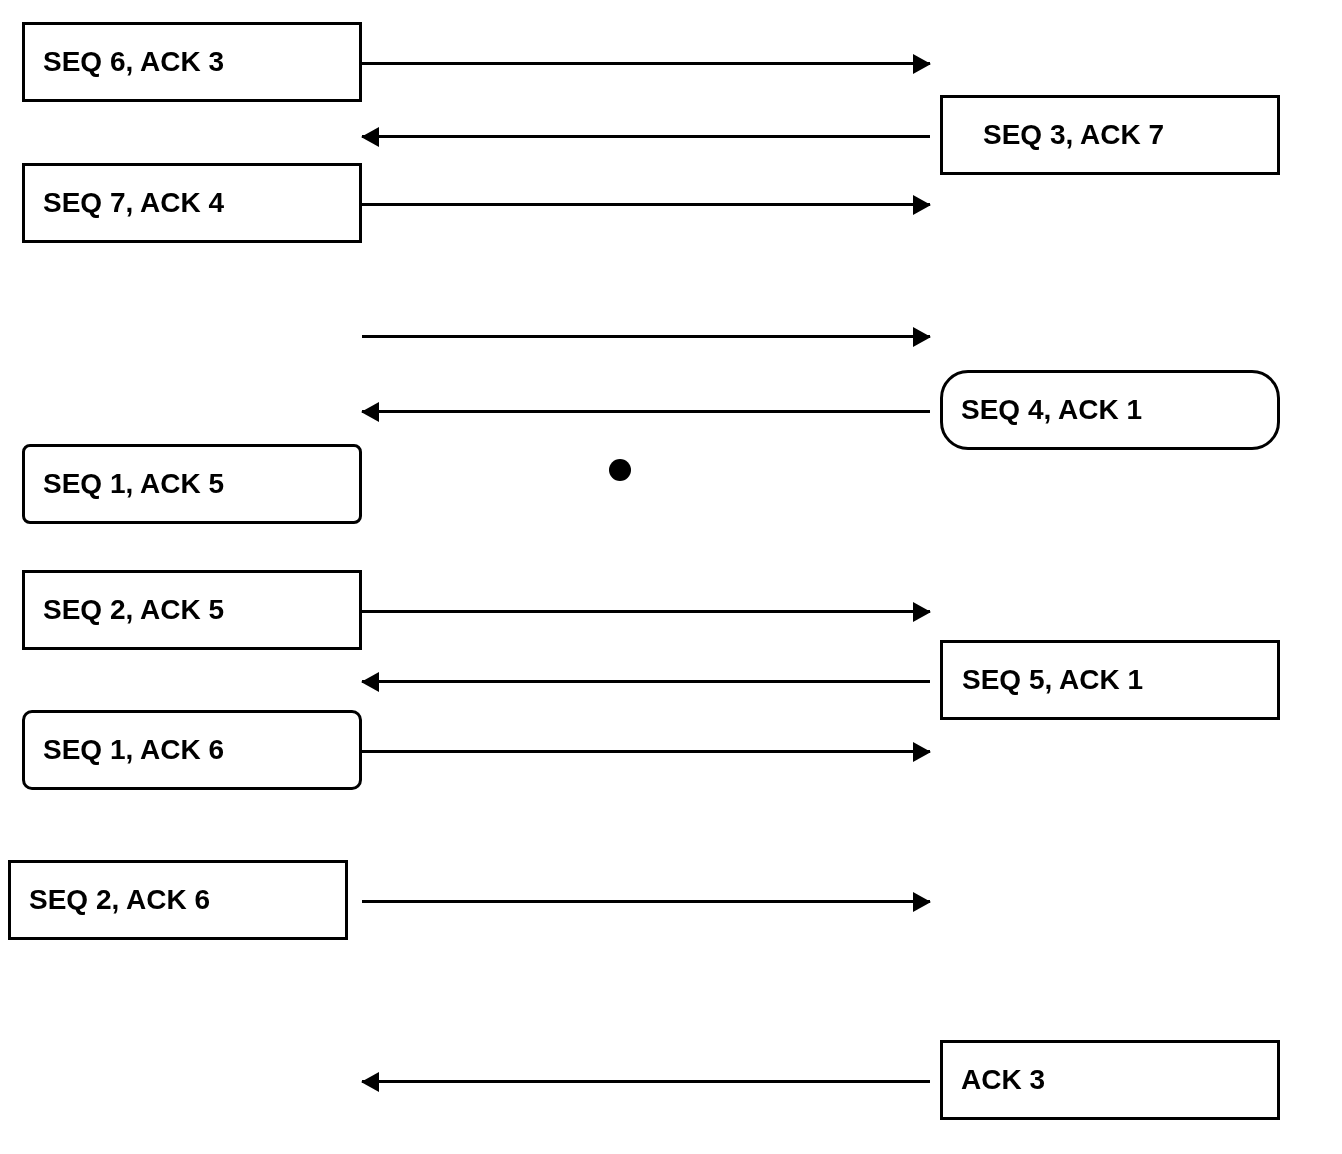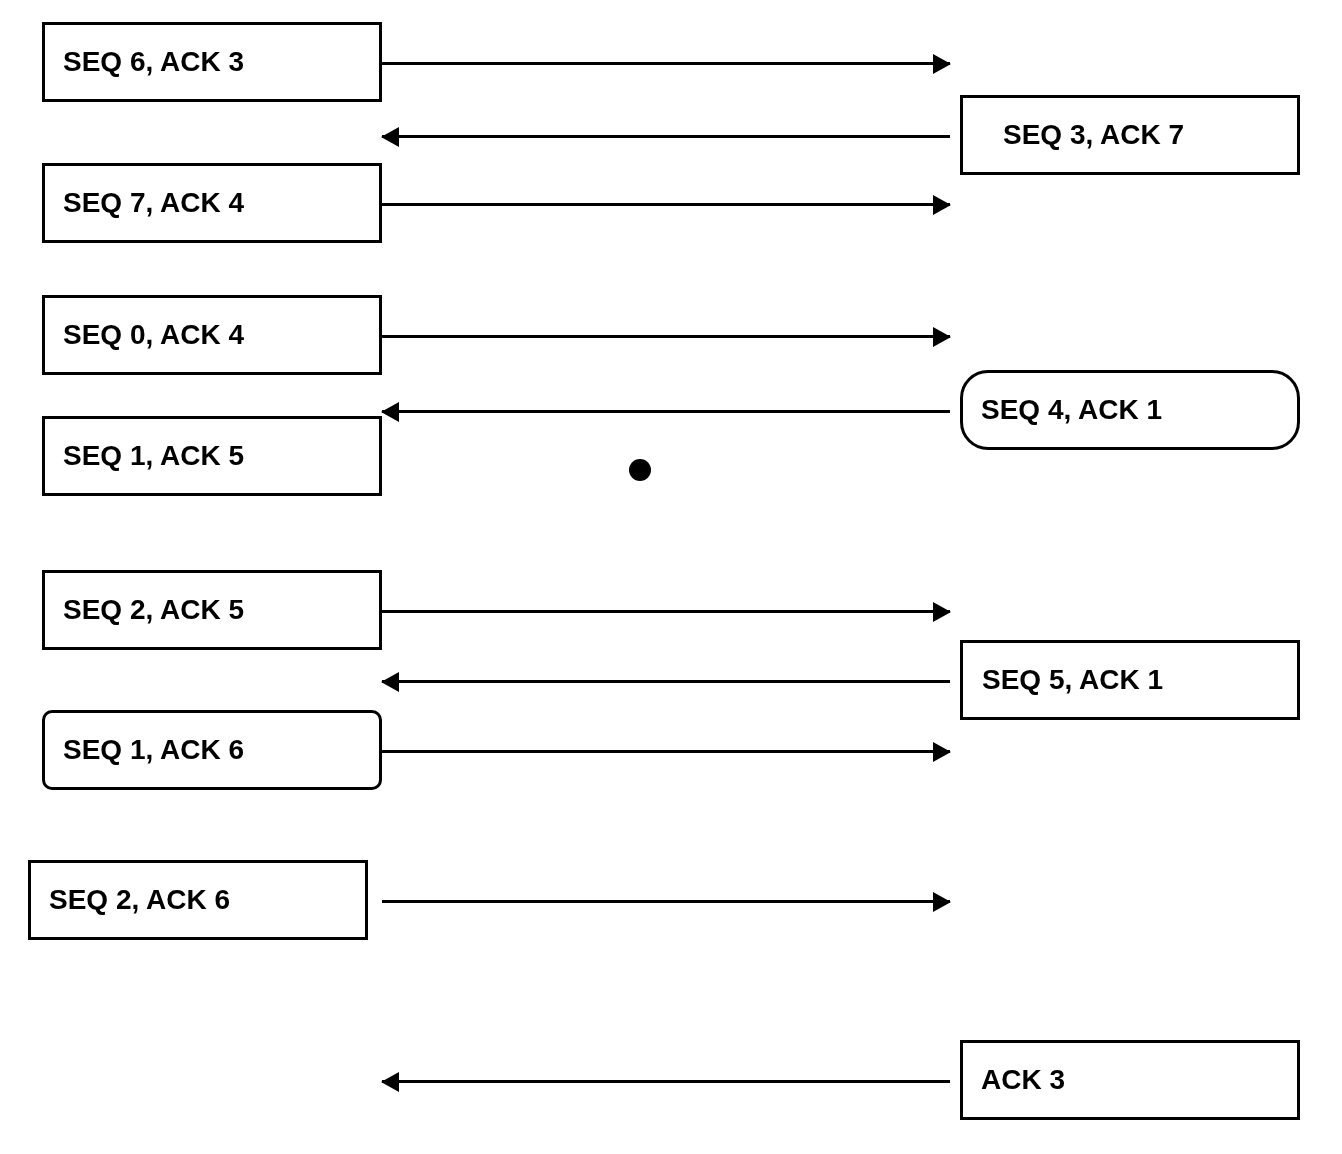--- a/index.html
+++ b/index.html
@@ -9,21 +9,20 @@
       height: 1154px;
       font-family: Arial, sans-serif;
       font-size: 28px;
       font-weight: bold;
       overflow: hidden;
     }
     .diagram {
       position: relative;
       width: 1130px;
       height: 1154px;
-      margin-left: 20px;
     }
     .packet-box {
       position: absolute;
       border: 3px solid #000;
       display: flex;
       align-items: center;
       padding: 0 18px;
       white-space: nowrap;
     }
     .arrow-line {
@@ -60,23 +59,22 @@
       transform: translate(-50%, -50%);
     }
   </style>
 </head>
 <body>
 
 <div class="diagram">
 <div class="packet-box" style="left: 22px; top: 22px; width: 340px; height: 80px;">SEQ 6, ACK 3</div>
     <div class="packet-box" style="left: 940px; top: 95px; width: 340px; height: 80px; padding-left: 40px;">SEQ 3, ACK 7</div>
     <div class="packet-box" style="left: 22px; top: 163px; width: 340px; height: 80px;">SEQ 7, ACK 4</div>
-    <div class="packet-box" style="left: 22px; top: 295px; width: 340px; height: 80px;">SEQ 0, ACK 4</div>
     <div class="packet-box" style="left: 940px; top: 370px; width: 340px; height: 80px; border-radius: 28px;">SEQ 4, ACK 1</div>
-    <div class="packet-box" style="left: 22px; top: 416px; width: 340px; height: 80px;">SEQ 1, ACK 5</div>
+    <div class="packet-box" style="left: 22px; top: 444px; width: 340px; height: 80px; border-radius: 8px;">SEQ 1, ACK 5</div>
     <div class="packet-box" style="left: 22px; top: 570px; width: 340px; height: 80px;">SEQ 2, ACK 5</div>
     <div class="packet-box" style="left: 940px; top: 640px; width: 340px; height: 80px; padding-left: 19px;">SEQ 5, ACK 1</div>
     <div class="packet-box" style="left: 22px; top: 710px; width: 340px; height: 80px; border-radius: 10px;">SEQ 1, ACK 6</div>
     <div class="packet-box" style="left: 8px; top: 860px; width: 340px; height: 80px;">SEQ 2, ACK 6</div>
     <div class="packet-box" style="left: 940px; top: 1040px; width: 340px; height: 80px;">ACK 3</div>
     <div class="arrow-line arrow-right" style="left: 362px; top: 62px; width: 568px;"></div>
     <div class="arrow-line arrow-left" style="left: 362px; top: 135px; width: 568px;"></div>
     <div class="arrow-line arrow-right" style="left: 362px; top: 203px; width: 568px;"></div>
     <div class="arrow-line arrow-right" style="left: 362px; top: 335px; width: 568px;"></div>
     <div class="arrow-line arrow-left" style="left: 362px; top: 410px; width: 568px;"></div>

